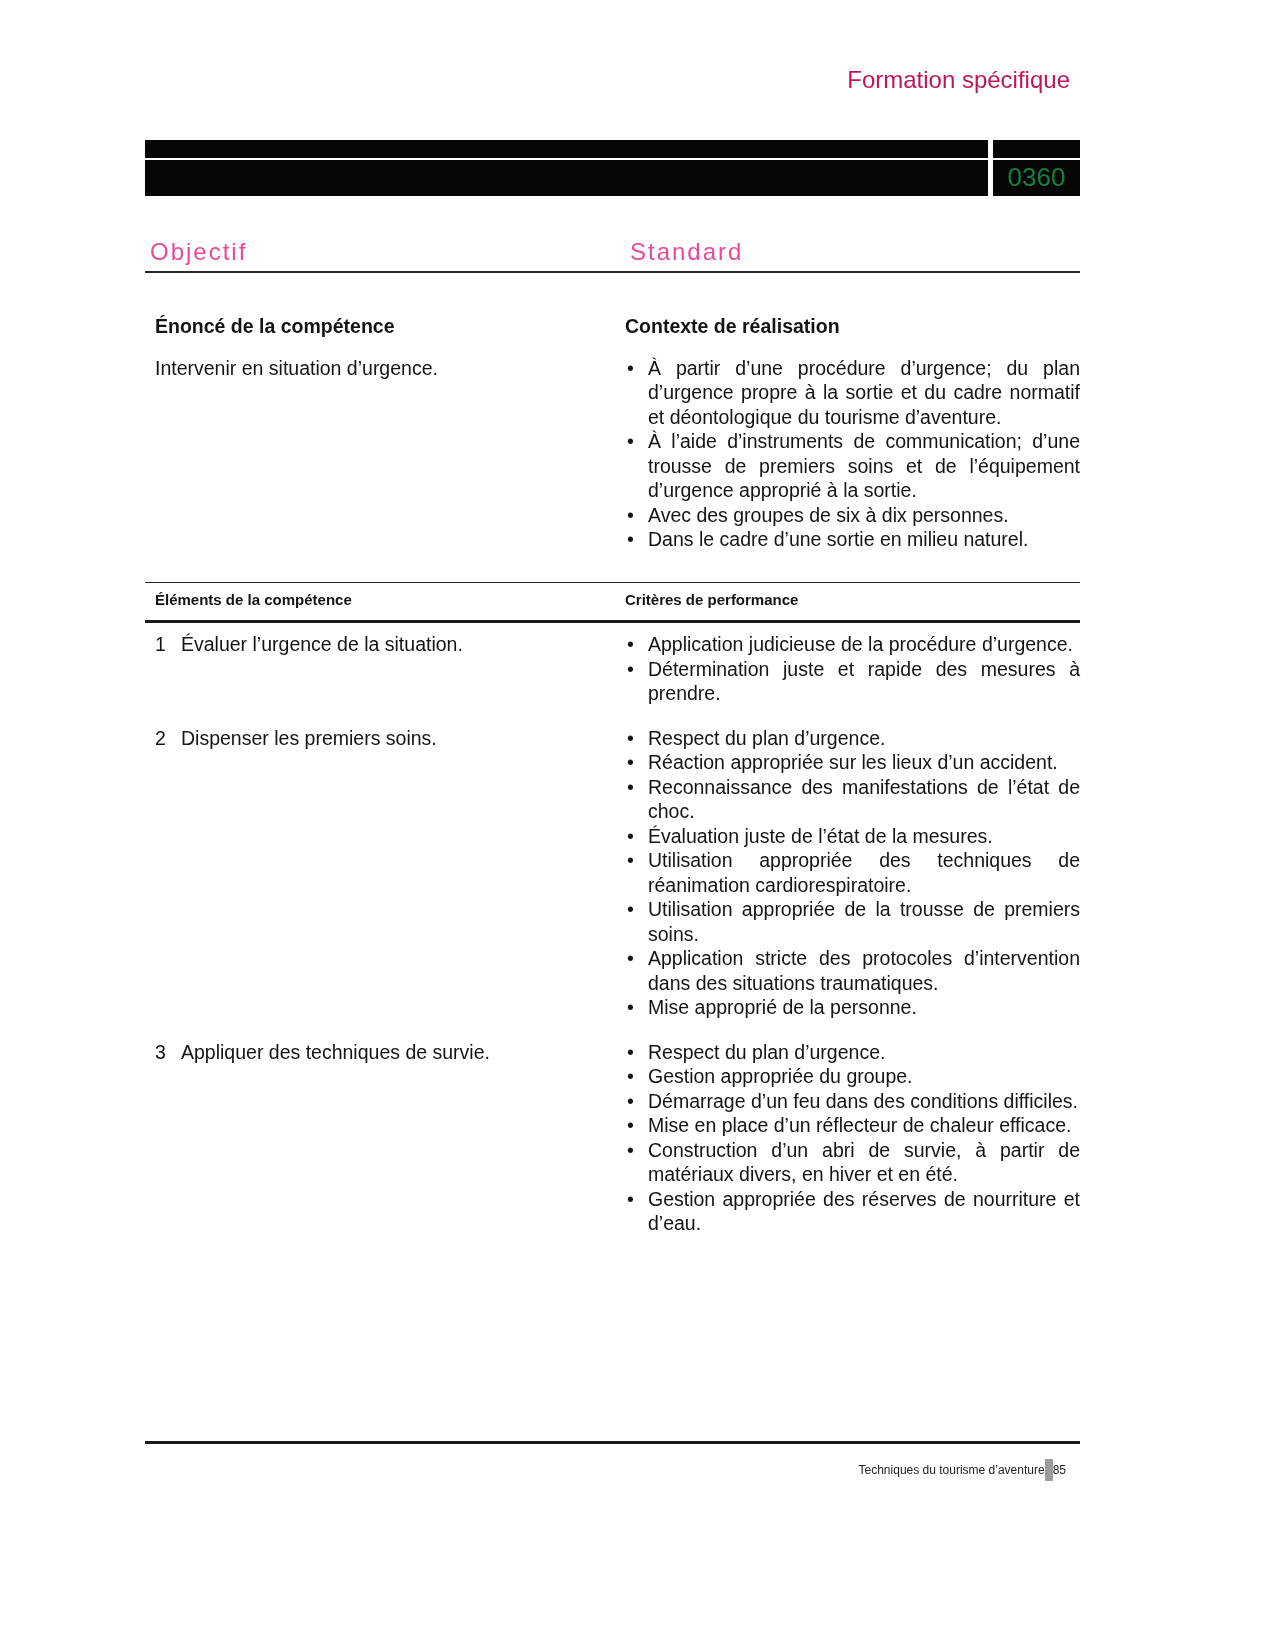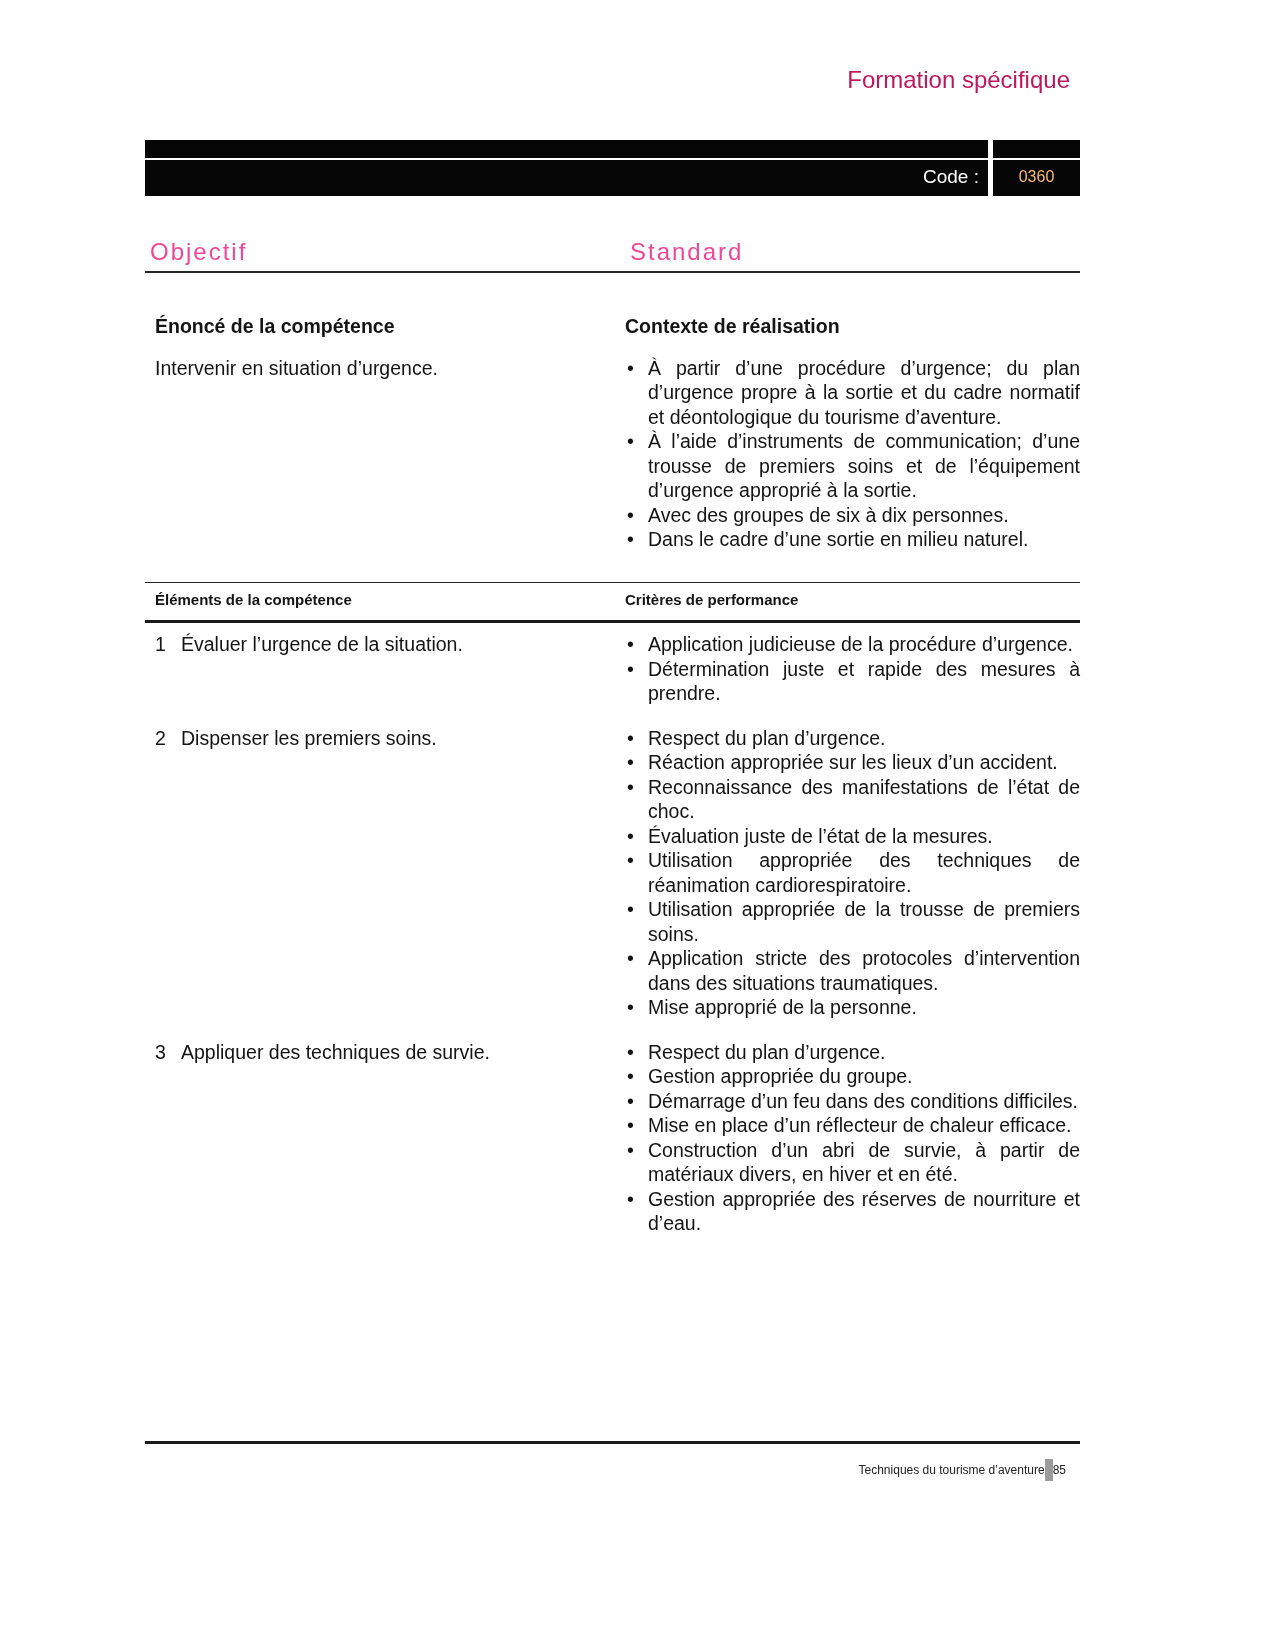--- a/index.html
+++ b/index.html
@@ -6,21 +6,21 @@
   html, body { background:#ffffff; }
   body { font-family:"Liberation Sans","DejaVu Sans",sans-serif; color:#141414; }
   .page { position:relative; width:1275px; height:1650px; background:#ffffff; overflow:hidden; }
 
   .running-header { position:absolute; top:66px; right:205px; font-size:24px; color:#be185d; }
 
   .code-bar { position:absolute; left:145px; top:140px; width:935px; height:56px; background:#060606; }
   .code-bar-line { position:absolute; left:0; right:0; top:18px; height:2px; background:#ffffff; }
   .code-bar-vdiv { position:absolute; left:843px; top:0; bottom:0; width:5px; background:#ffffff; }
   .code-label { position:absolute; left:0; top:20px; width:843px; height:36px; line-height:34px; text-align:right; padding-right:9px; color:#ffffff; font-size:19px; }
-  .code-value { position:absolute; left:848px; right:0; top:20px; height:36px; line-height:34px; text-align:center; color:#fdba74; font-size:16px; }
+  .code-value { position:absolute; left:848px; right:0; top:20px; height:36px; line-height:34px; text-align:center; color:#15803d; font-size:26px; }
 
   .col-titles { position:absolute; left:145px; top:238px; width:935px; display:grid; grid-template-columns:480px 455px; }
   .col-title { font-size:24px; letter-spacing:2px; color:#ec4899; padding-left:5px; }
   .title-rule { position:absolute; left:145px; top:271px; width:935px; height:2px; background:#262626; }
 
   .grid2 { display:grid; grid-template-columns:480px 455px; }
   .cell-left { padding-left:10px; padding-right:45px; }
 
   .top-grid { position:absolute; left:145px; top:314px; width:935px; }
   .block-heading { font-size:19.5px; font-weight:bold; line-height:24.5px; margin-bottom:17px; }
@@ -45,21 +45,20 @@
 </head>
 <body>
 
 <div class="page">
 
   <div class="running-header">Formation spécifique</div>
 
   <div class="code-bar">
     <div class="code-bar-line"></div>
     <div class="code-bar-vdiv"></div>
-    <div class="code-label">Code :</div>
     <div class="code-value">0360</div>
   </div>
 
   <div class="col-titles">
     <div class="col-title">Objectif</div>
     <div class="col-title">Standard</div>
   </div>
   <div class="title-rule"></div>
 
   <div class="top-grid grid2">

